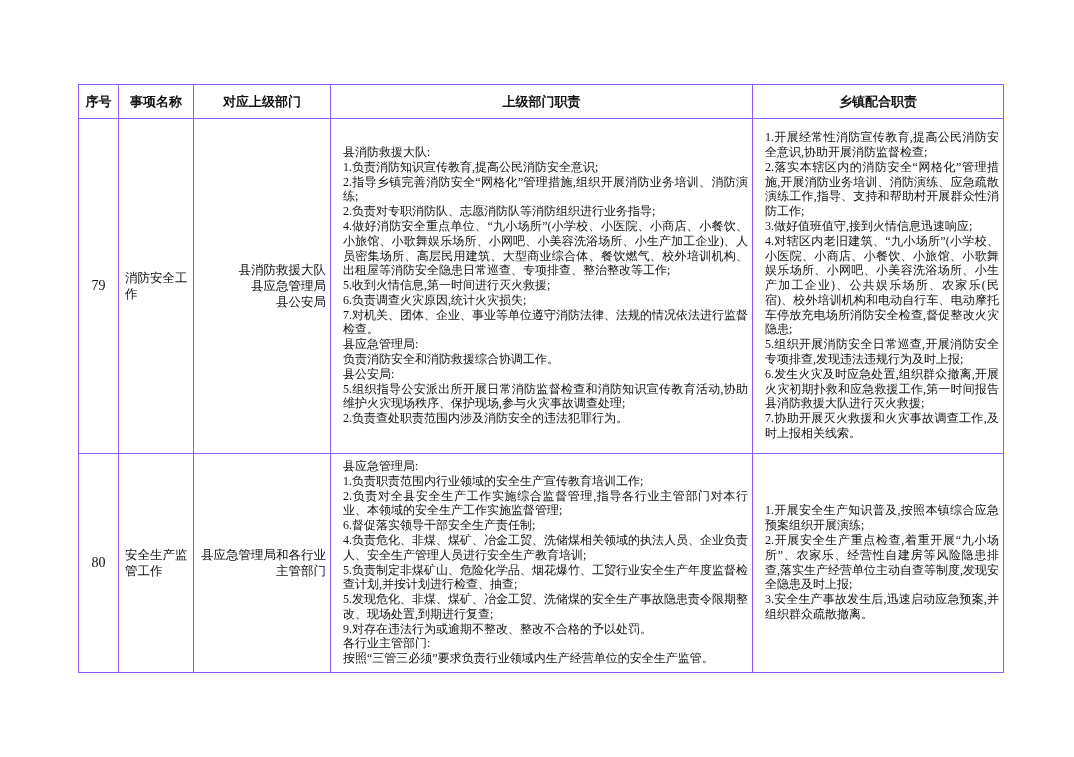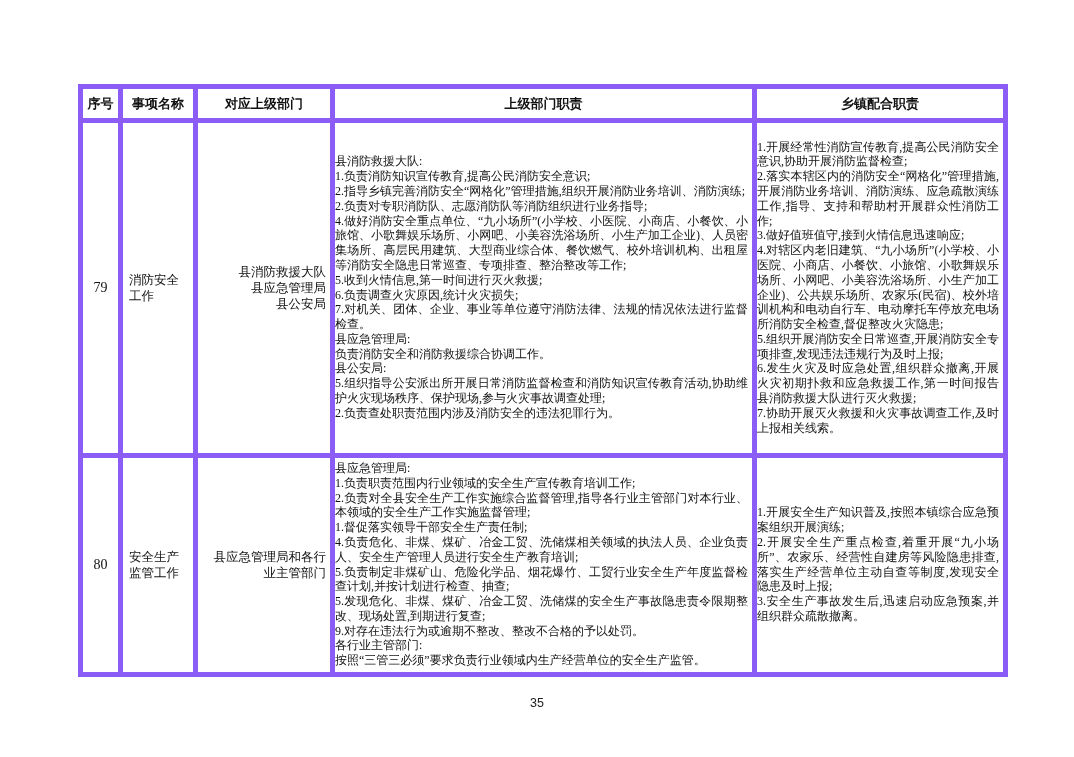--- a/index.html
+++ b/index.html
@@ -21,40 +21,40 @@
     table-layout: fixed;
     font-size: 12px;
   }
   table.duties col.c-no   { width: 40px; }
   table.duties col.c-name { width: 75px; }
   table.duties col.c-dept { width: 137px; }
   table.duties col.c-sup  { width: 422px; }
   table.duties col.c-town { width: 251px; }
 
   table.duties th, table.duties td {
-    border: 5px solid #8b5cf6;
+    border: 1px solid #8b5cf6;
     vertical-align: middle;
   }
   table.duties thead th {
     height: 34px;
     font-weight: bold;
     font-size: 13px;
     text-align: center;
     padding: 4px 2px;
   }
   td.cell-no { text-align: center; font-size: 14px; }
   td.cell-name, td.cell-dept {
     text-align: left;
     padding: 4px 4px 4px 6px;
     line-height: 16px;
     font-size: 12.5px;
   }
   td.cell-duties {
     vertical-align: top;
-    padding: 2px 4px 3px 0;
+    padding: 2px 4px 3px 12px;
   }
   tr.row-79 td { height: 335px; }
   tr.row-80 td { height: 219px; }
 
   .duty-line {
     line-height: 14.8px;
     text-align: justify;
     word-break: break-all;
   }
   .duty-line.bold { font-weight: normal; text-align: left; }
@@ -130,32 +130,31 @@
       <tr class="row-80">
         <td class="cell-no">80</td>
         <td class="cell-name">安全生产监管工作</td>
         <td class="cell-dept">
             <div class="dept-line">县应急管理局和各行业主管部门</div>
           </td>
         <td class="cell-duties">
             <div class="duty-line bold">县应急管理局:</div>
             <div class="duty-line">1.负责职责范围内行业领域的安全生产宣传教育培训工作;</div>
             <div class="duty-line">2.负责对全县安全生产工作实施综合监督管理,指导各行业主管部门对本行业、本领域的安全生产工作实施监督管理;</div>
-            <div class="duty-line">1.督促落实领导干部安全生产责任制;</div>
+            <div class="duty-line">6.督促落实领导干部安全生产责任制;</div>
             <div class="duty-line">4.负责危化、非煤、煤矿、冶金工贸、洗储煤相关领域的执法人员、企业负责人、安全生产管理人员进行安全生产教育培训;</div>
             <div class="duty-line">5.负责制定非煤矿山、危险化学品、烟花爆竹、工贸行业安全生产年度监督检查计划,并按计划进行检查、抽查;</div>
             <div class="duty-line">5.发现危化、非煤、煤矿、冶金工贸、洗储煤的安全生产事故隐患责令限期整改、现场处置,到期进行复查;</div>
             <div class="duty-line">9.对存在违法行为或逾期不整改、整改不合格的予以处罚。</div>
             <div class="duty-line bold">各行业主管部门:</div>
             <div class="duty-line">按照“三管三必须”要求负责行业领域内生产经营单位的安全生产监管。</div>
           </td>
         <td class="cell-duties">
             <div class="duty-line">1.开展安全生产知识普及,按照本镇综合应急预案组织开展演练;</div>
             <div class="duty-line">2.开展安全生产重点检查,着重开展“九小场所”、农家乐、经营性自建房等风险隐患排查,落实生产经营单位主动自查等制度,发现安全隐患及时上报;</div>
             <div class="duty-line">3.安全生产事故发生后,迅速启动应急预案,并组织群众疏散撤离。</div>
           </td>
       </tr>
     </tbody>
   </table>
 
-  <div class="page-number">35</div>
 
 </div>
 
 </body></html>

